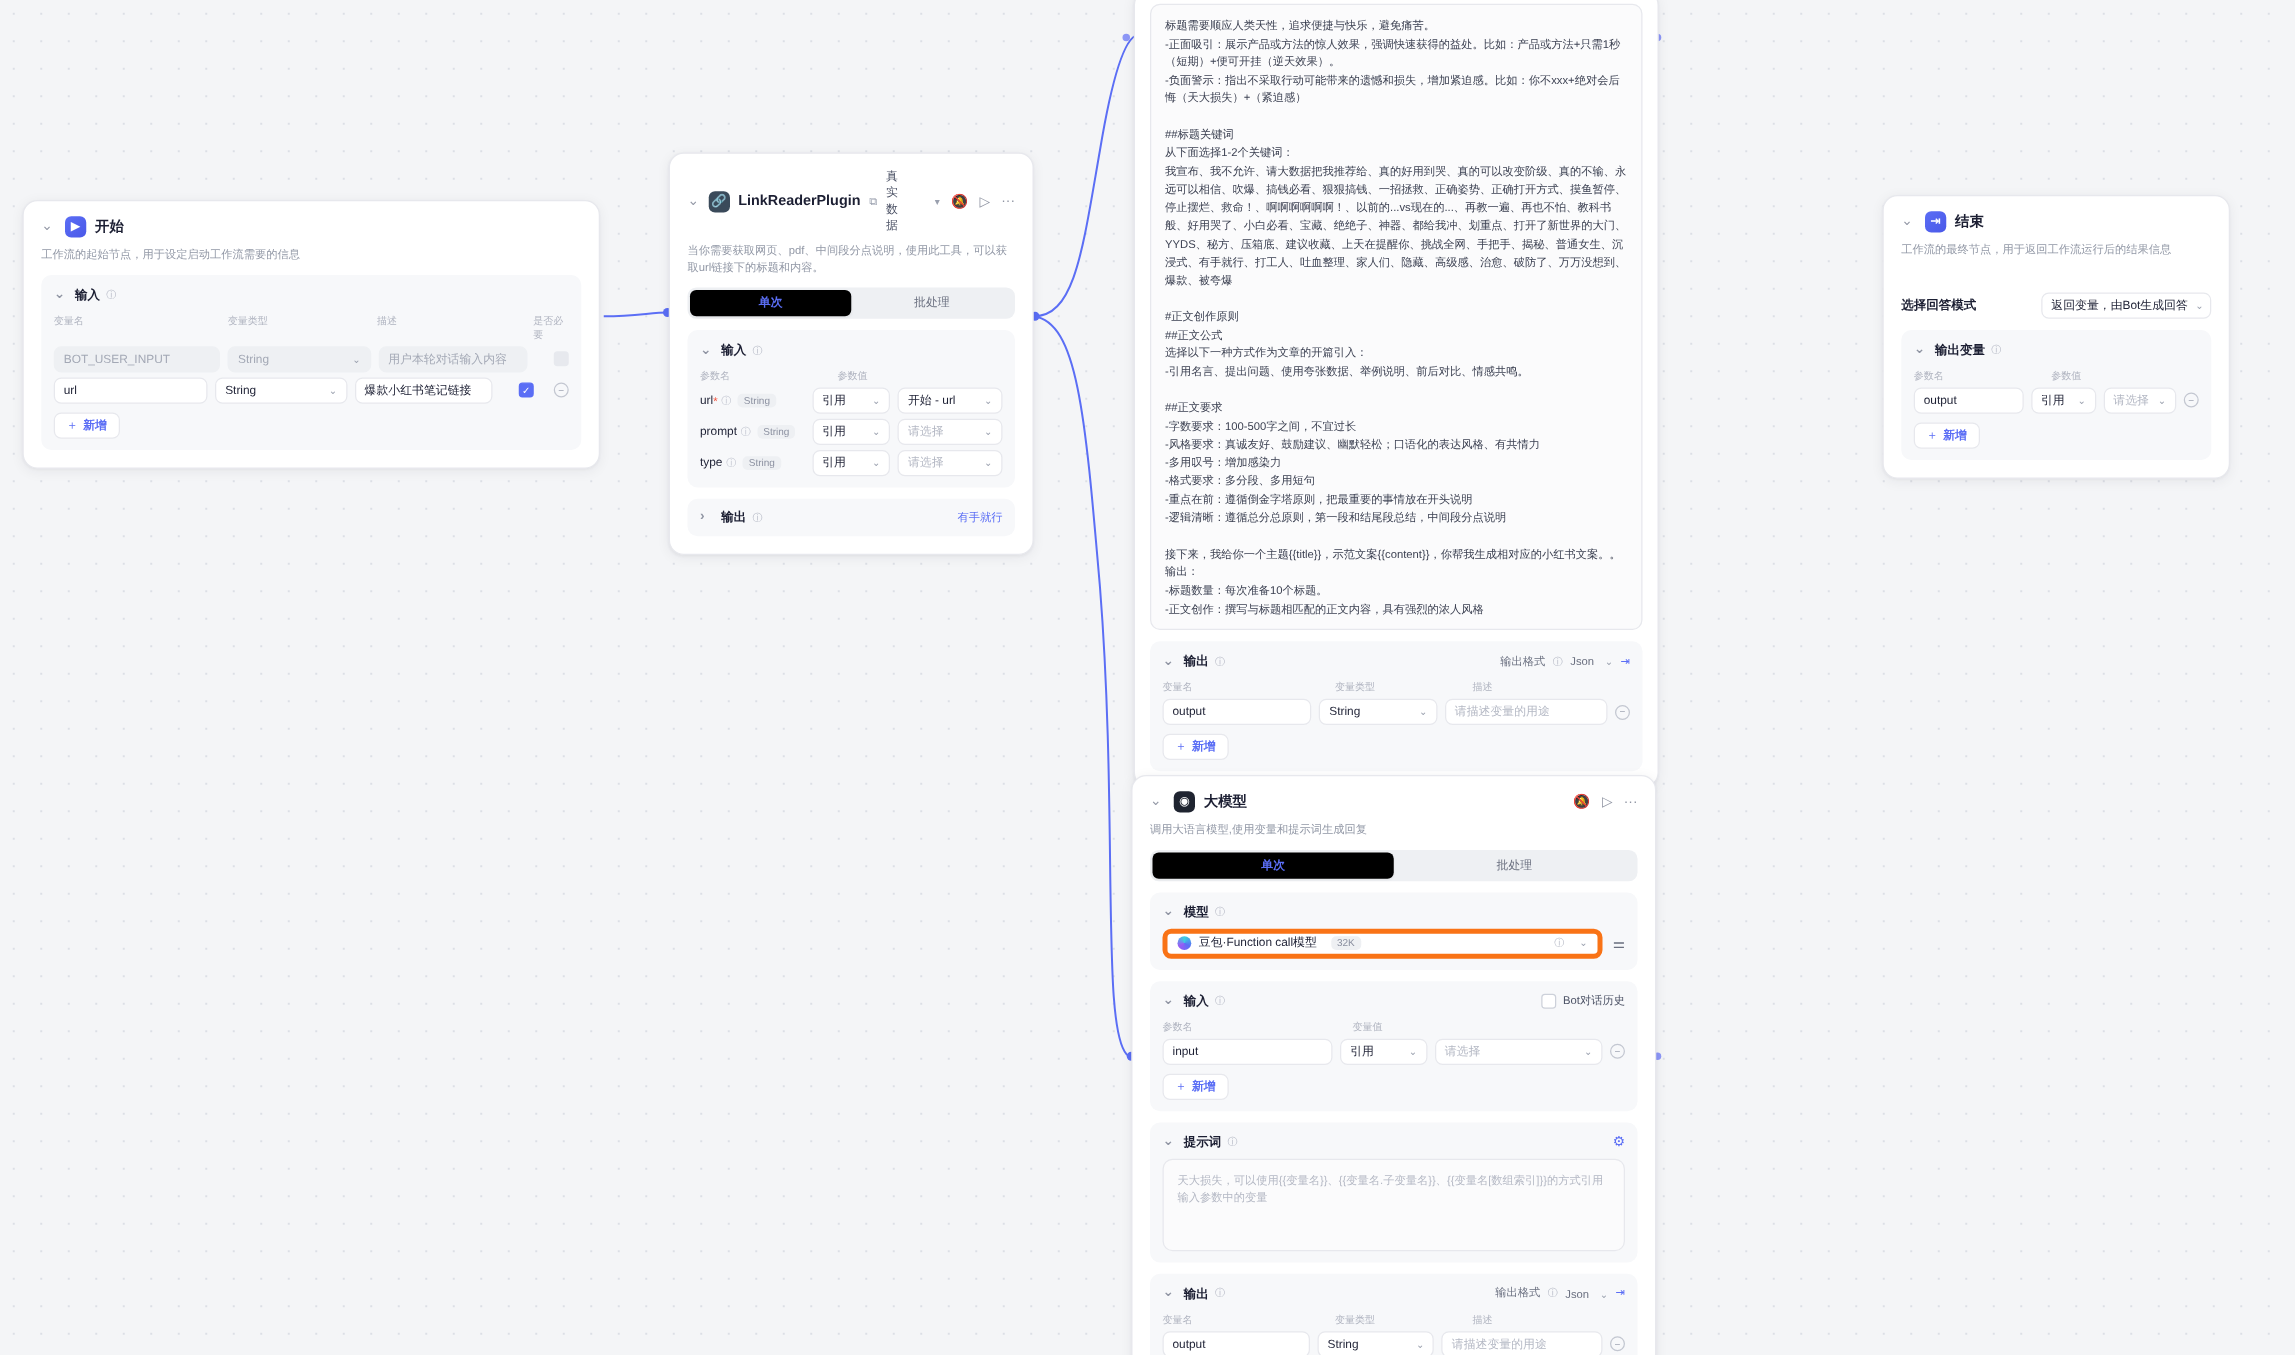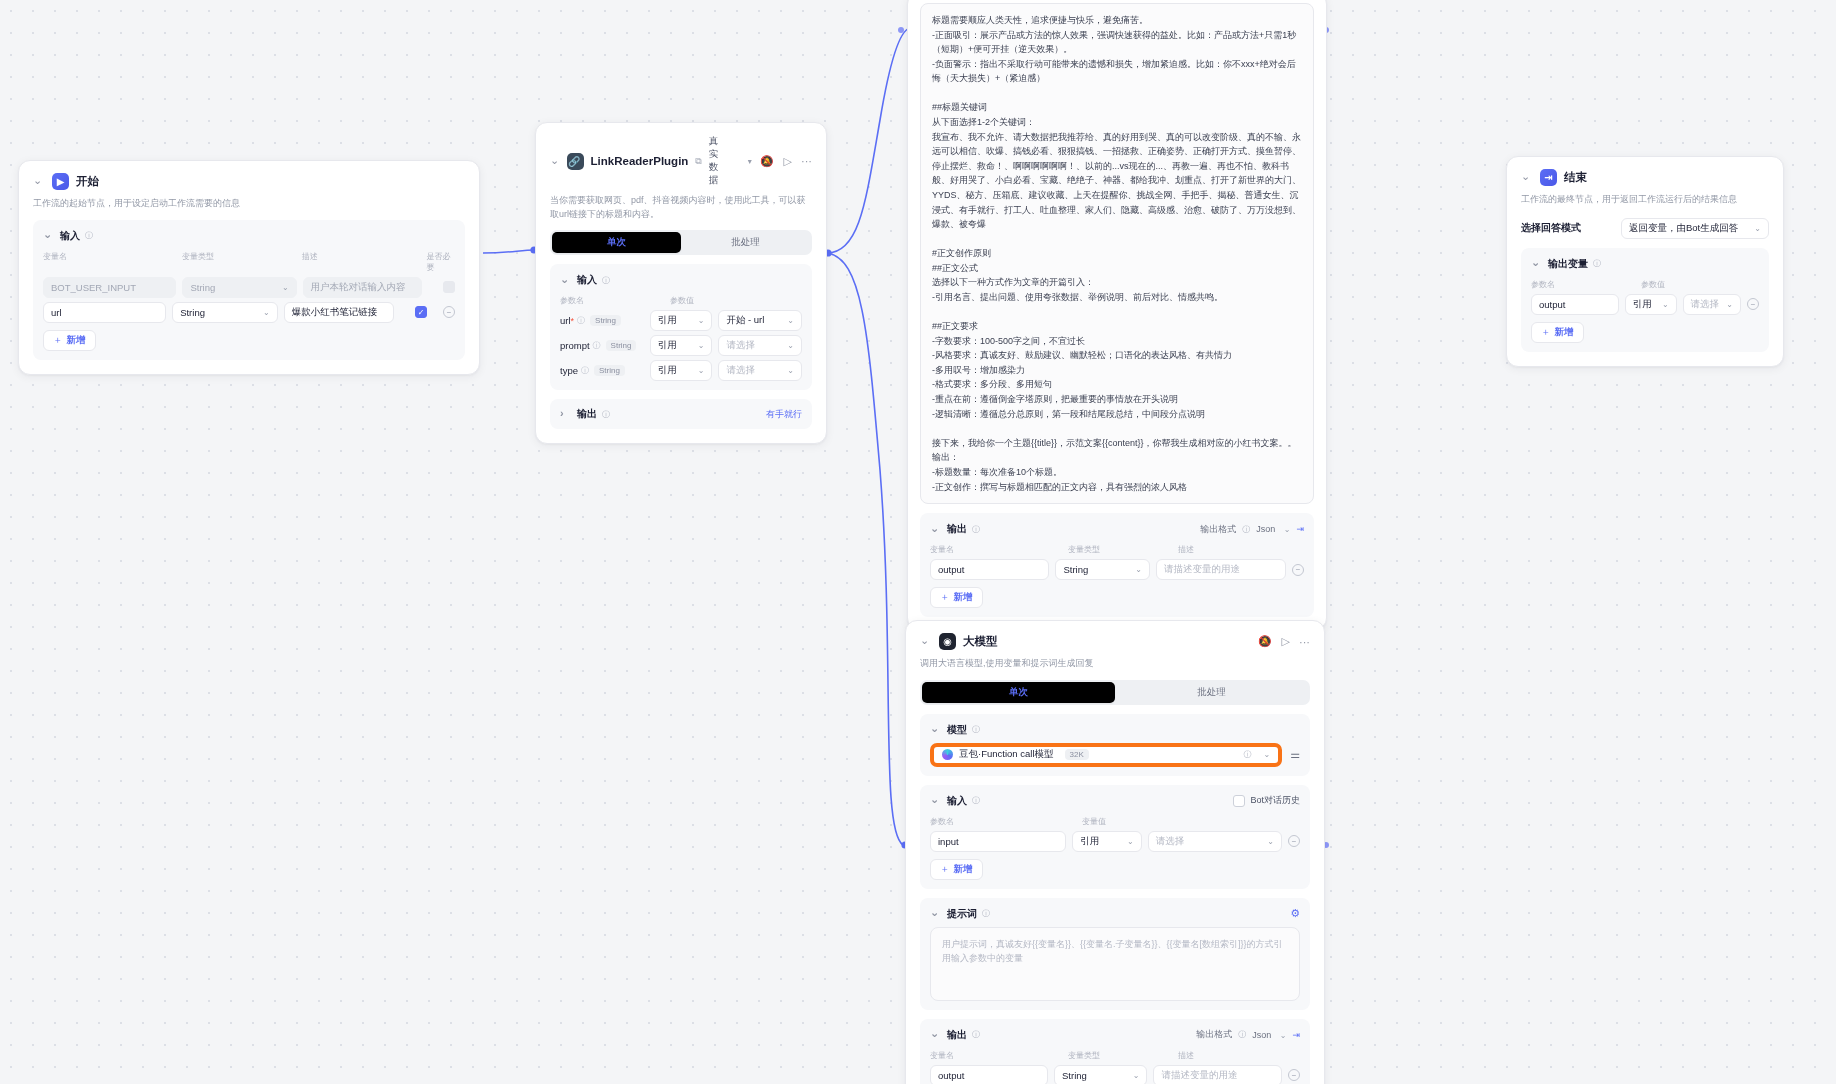--- a/index.html
+++ b/index.html
@@ -204,21 +204,21 @@
       <span class="hicons">
         <span class="pill">
           <span>真实数据</span>
             <span class="caret">▾</span>
         </span>
         <span>🔕</span>
         <span>▷</span>
         <span>···</span>
       </span>
     </div>
-    <div class="ndesc">当你需要获取网页、pdf、抖音视频内容时，使用此工具，可以获取url链接下的标题和内容。</div>
+    <div class="ndesc">当你需要获取网页、pdf、中间段分点说明，使用此工具，可以获取url链接下的标题和内容。</div>
 
     <div class="tabs">
       <div class="tab active">单次</div>
       <div class="tab">批处理</div>
     </div>
 
     <div class="section">
       <div class="sechead">
         <span class="chev">⌄</span>
         <span>输入</span>
@@ -352,21 +352,21 @@
   </div>
 
   <div class="node" style="left:1506px; top:156px; width:278px;">
     <div class="nhead">
       <span class="chev">⌄</span>
       <span class="nicon end">⇥</span>
       <span class="ntitle">结束</span>
     </div>
     <div class="ndesc">工作流的最终节点，用于返回工作流运行后的结果信息</div>
 
-    <div style="display:flex;align-items:center;margin-top:11px;gap:12px">
+    <div style="display:flex;align-items:center;margin-top:27px;gap:24px">
       <span style="font-size:10px;font-weight:bold;color:#1c1f33;width:88px">选择回答模式</span>
       <div class="fld sel" style="flex:1">
         <span>返回变量，由Bot生成回答</span>
           <span class="caret">⌄</span>
       </div>
     </div>
 
     <div class="section">
       <div class="sechead">
         <span class="chev">⌄</span>
@@ -466,21 +466,21 @@
 
     <div class="section">
       <div class="sechead">
         <span class="chev">⌄</span>
         <span>提示词</span>
         <span class="info">ⓘ</span>
         <span class="right">
             <span style="color:#5b6ef5;font-size:11px">⚙</span>
           </span>
       </div>
-      <div class="promptarea" style="margin-top:6px">用户提示词，真诚友好{{变量名}}、{{变量名.子变量名}}、{{变量名[数组索引]}}的方式引用输入参数中的变量</div>
+      <div class="promptarea" style="margin-top:6px">天大损失，可以使用{{变量名}}、{{变量名.子变量名}}、{{变量名[数组索引]}}的方式引用输入参数中的变量</div>
     </div>
 
     <div class="section">
       <div class="sechead">
         <span class="chev">⌄</span>
         <span>输出</span>
         <span class="info">ⓘ</span>
         <span class="right">
           <span>输出格式</span>
           <span class="info">ⓘ</span>

